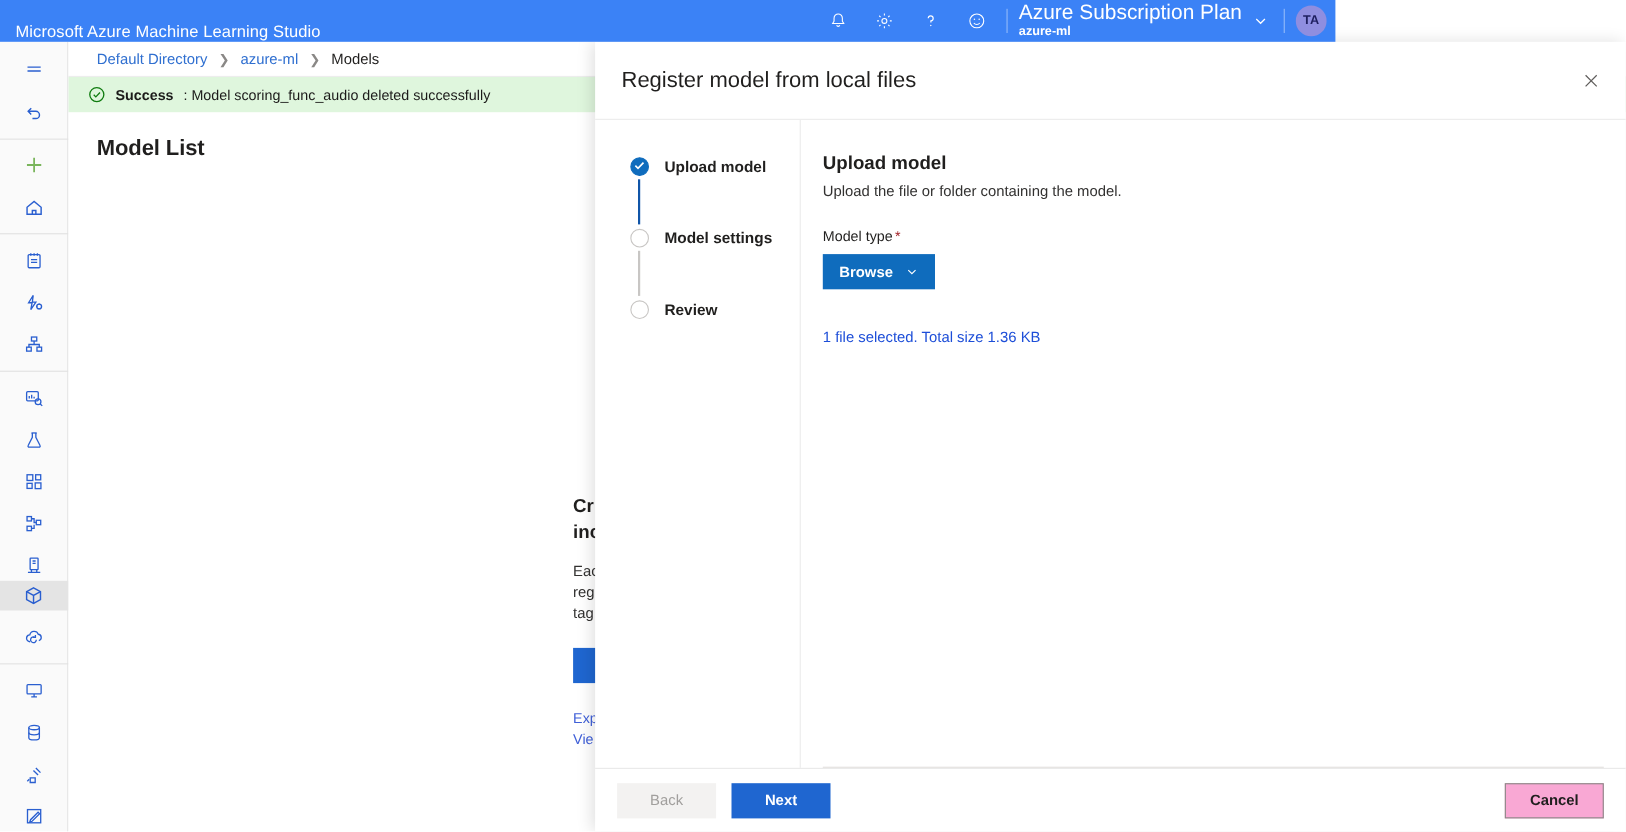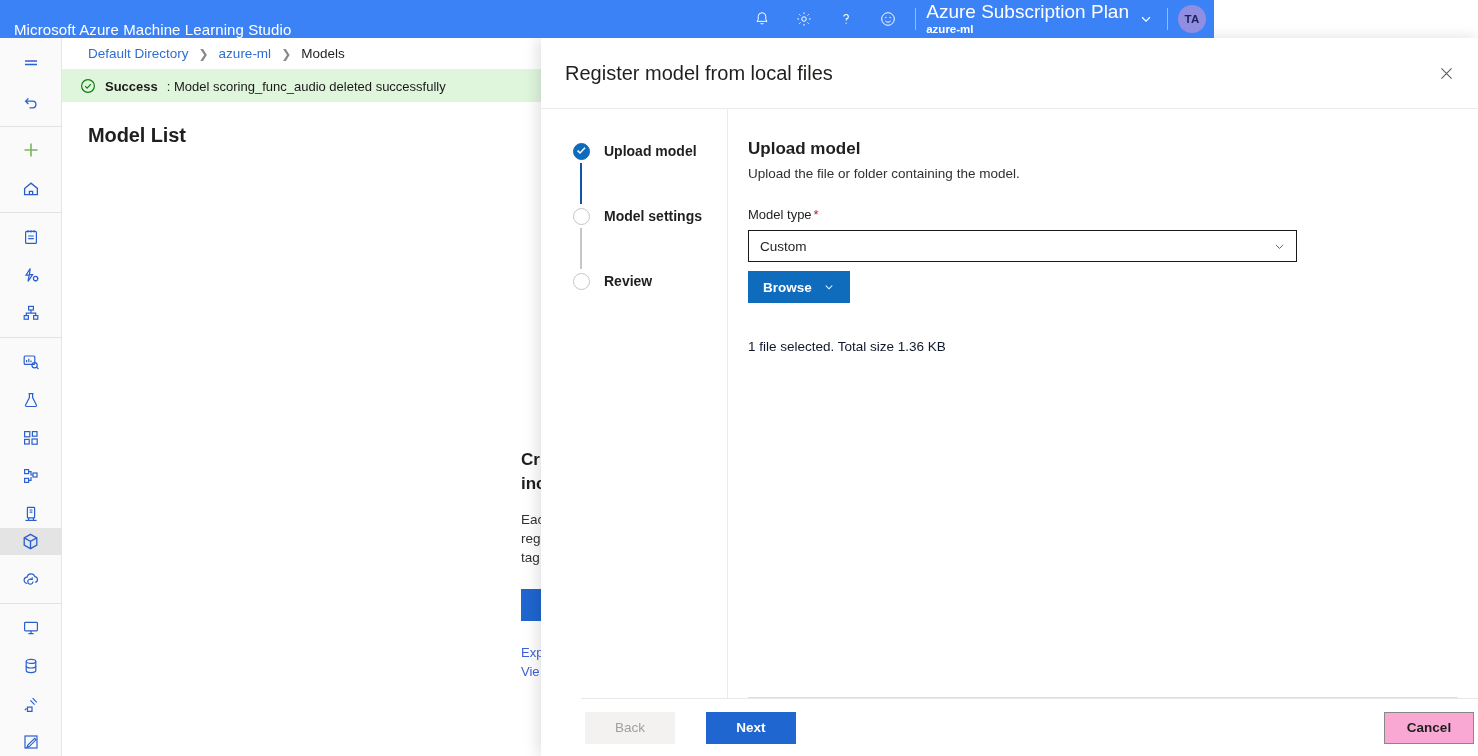--- a/index.html
+++ b/index.html
@@ -148,39 +148,39 @@
     display: flex; align-items: center; padding: 0 10px 0 11px;
     font-size: 13.5px; color: #201f1e; background: #ffffff;
   }
   .select-chev { margin-left: auto; color: #605e5c; display: flex; }
   .browse-btn {
     margin-top: 9px; height: 32px; background: #0f6cbd; color: #ffffff;
     display: inline-flex; align-items: center; gap: 11px;
     padding: 0 15px; font-size: 13.5px; font-weight: bold; border: none;
     font-family: "Liberation Sans", sans-serif;
   }
-  .sel-summary { margin-top: 36px; font-size: 13.5px; color: #0f172a; }
+  .sel-summary { margin-top: 36px; font-size: 13.5px; color: #1d4ed8; }
   .file-table { margin-top: 22px; width: 100%; }
   .ft-head {
     display: flex; align-items: center; font-size: 13px; font-weight: bold; color: #201f1e;
     height: 28px; border-bottom: 1px solid #edebe9; padding: 0 10px;
   }
   .ft-row {
     display: flex; align-items: center; font-size: 13.5px; color: #323130;
     height: 44px; border-bottom: 1px solid #f3f2f1; padding: 0 10px;
   }
   .ft-name { flex: 1; display: flex; align-items: center; gap: 10px; min-width: 0; }
   .ft-size { width: 130px; text-align: right; }
   .ft-head .ft-size { text-align: left; }
   .py-badge { font-size: 11.5px; color: #605e5c; letter-spacing: .3px; }
 
   
   .panel-foot {
     height: 58px; flex: 0 0 58px; display: flex; align-items: center;
-    padding: 0 4px; gap: 31px; border-top: 1px solid #e8e8e8; margin-left: 40px;
+    padding: 0 20px; gap: 14px; border-top: 1px solid #e8e8e8;
   }
   .btn {
     height: 32px; min-width: 90px; font-size: 13.5px; border: none;
     font-family: "Liberation Sans", sans-serif; cursor: pointer;
   }
   .btn-back { background: #f3f2f1; color: #a19f9d; }
   .btn-next { background: #1f66d0; color: #ffffff; font-weight: bold; }
   .btn-cancel {
     margin-left: auto; background: #f9a8d4; color: #201f1e;
     border: 1px solid #8a8886; font-weight: bold;
@@ -451,28 +451,20 @@
 
       <div class="content">
         <div class="content-card">
           <div class="card-inner">
             <div class="sec-title">Upload model</div>
             <div class="sec-sub">Upload the file or folder containing the model.</div>
 
             <div class="field-label">
               <span>Model type</span><span class="req">*</span>
             </div>
-            <div class="select-box">
-              <span>Custom</span>
-              <span class="select-chev">
-                <svg width="13" height="13" viewBox="0 0 16 16" fill="none" stroke="currentColor" stroke-width="1.2">
-                    <path d="M3.6 6l4.4 4.4L12.4 6"></path>
-                  </svg>
-              </span>
-            </div>
 
             <button class="browse-btn">
               <span>Browse</span>
               <span>
                 <svg width="12" height="12" viewBox="0 0 16 16" fill="none" stroke="currentColor" stroke-width="1.4">
                     <path d="M3.6 6l4.4 4.4L12.4 6"></path>
                   </svg>
               </span>
             </button>
 

